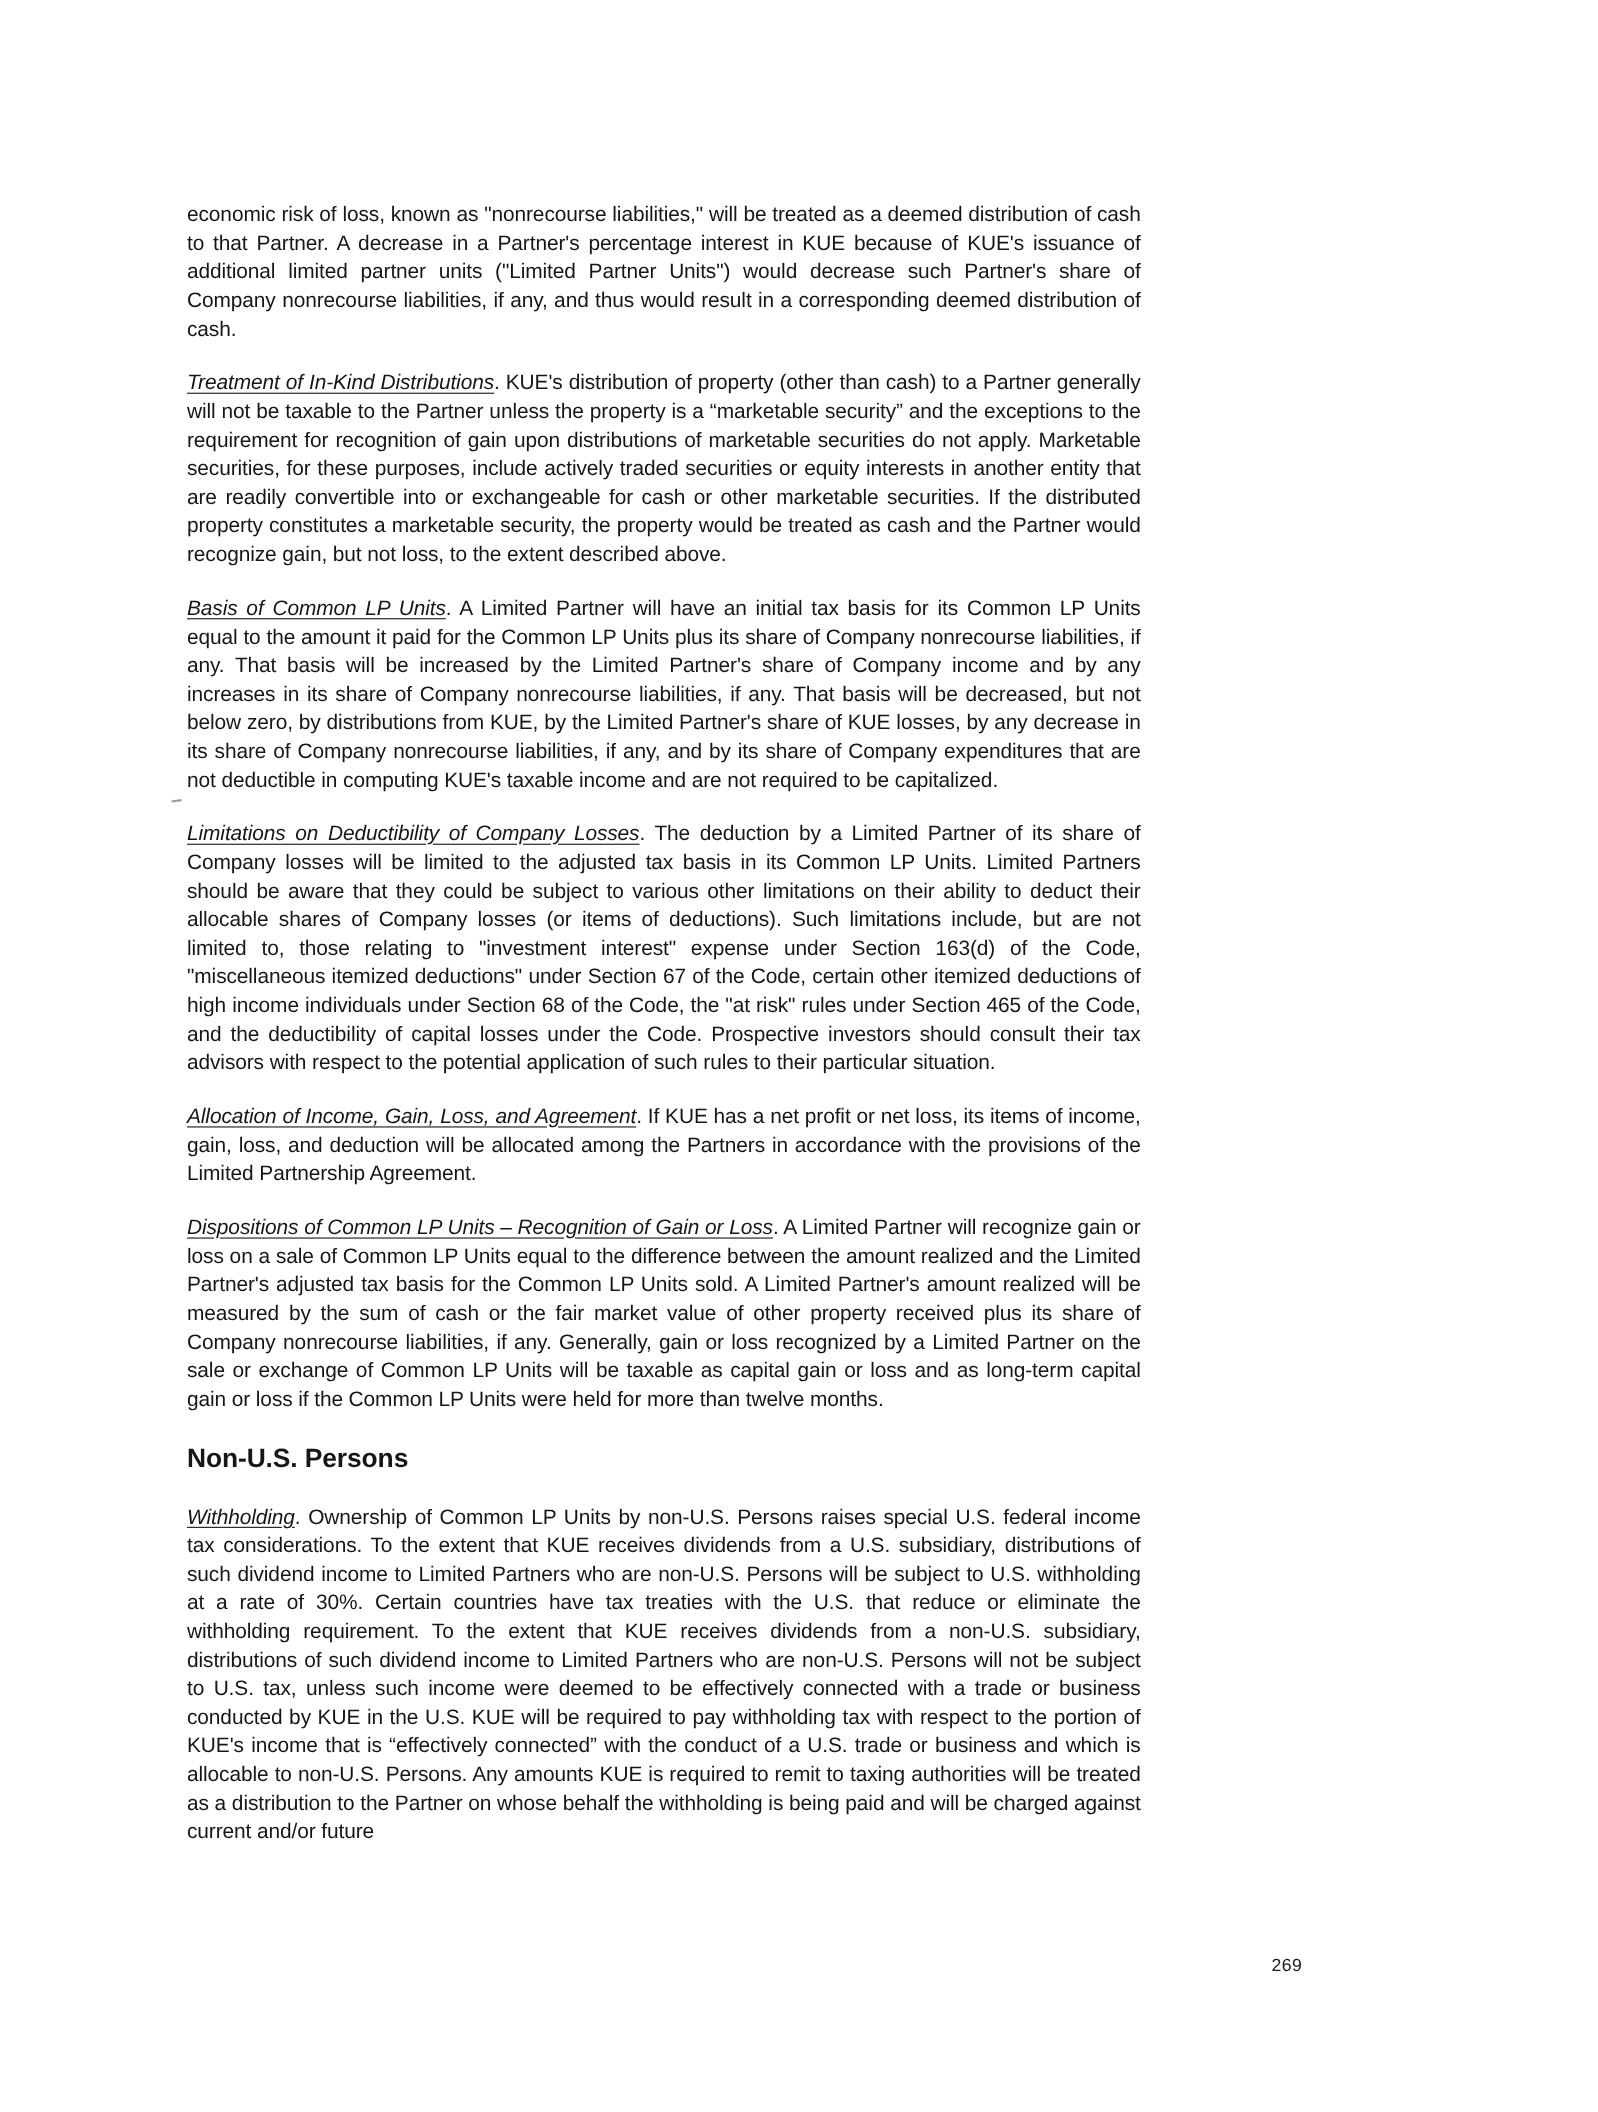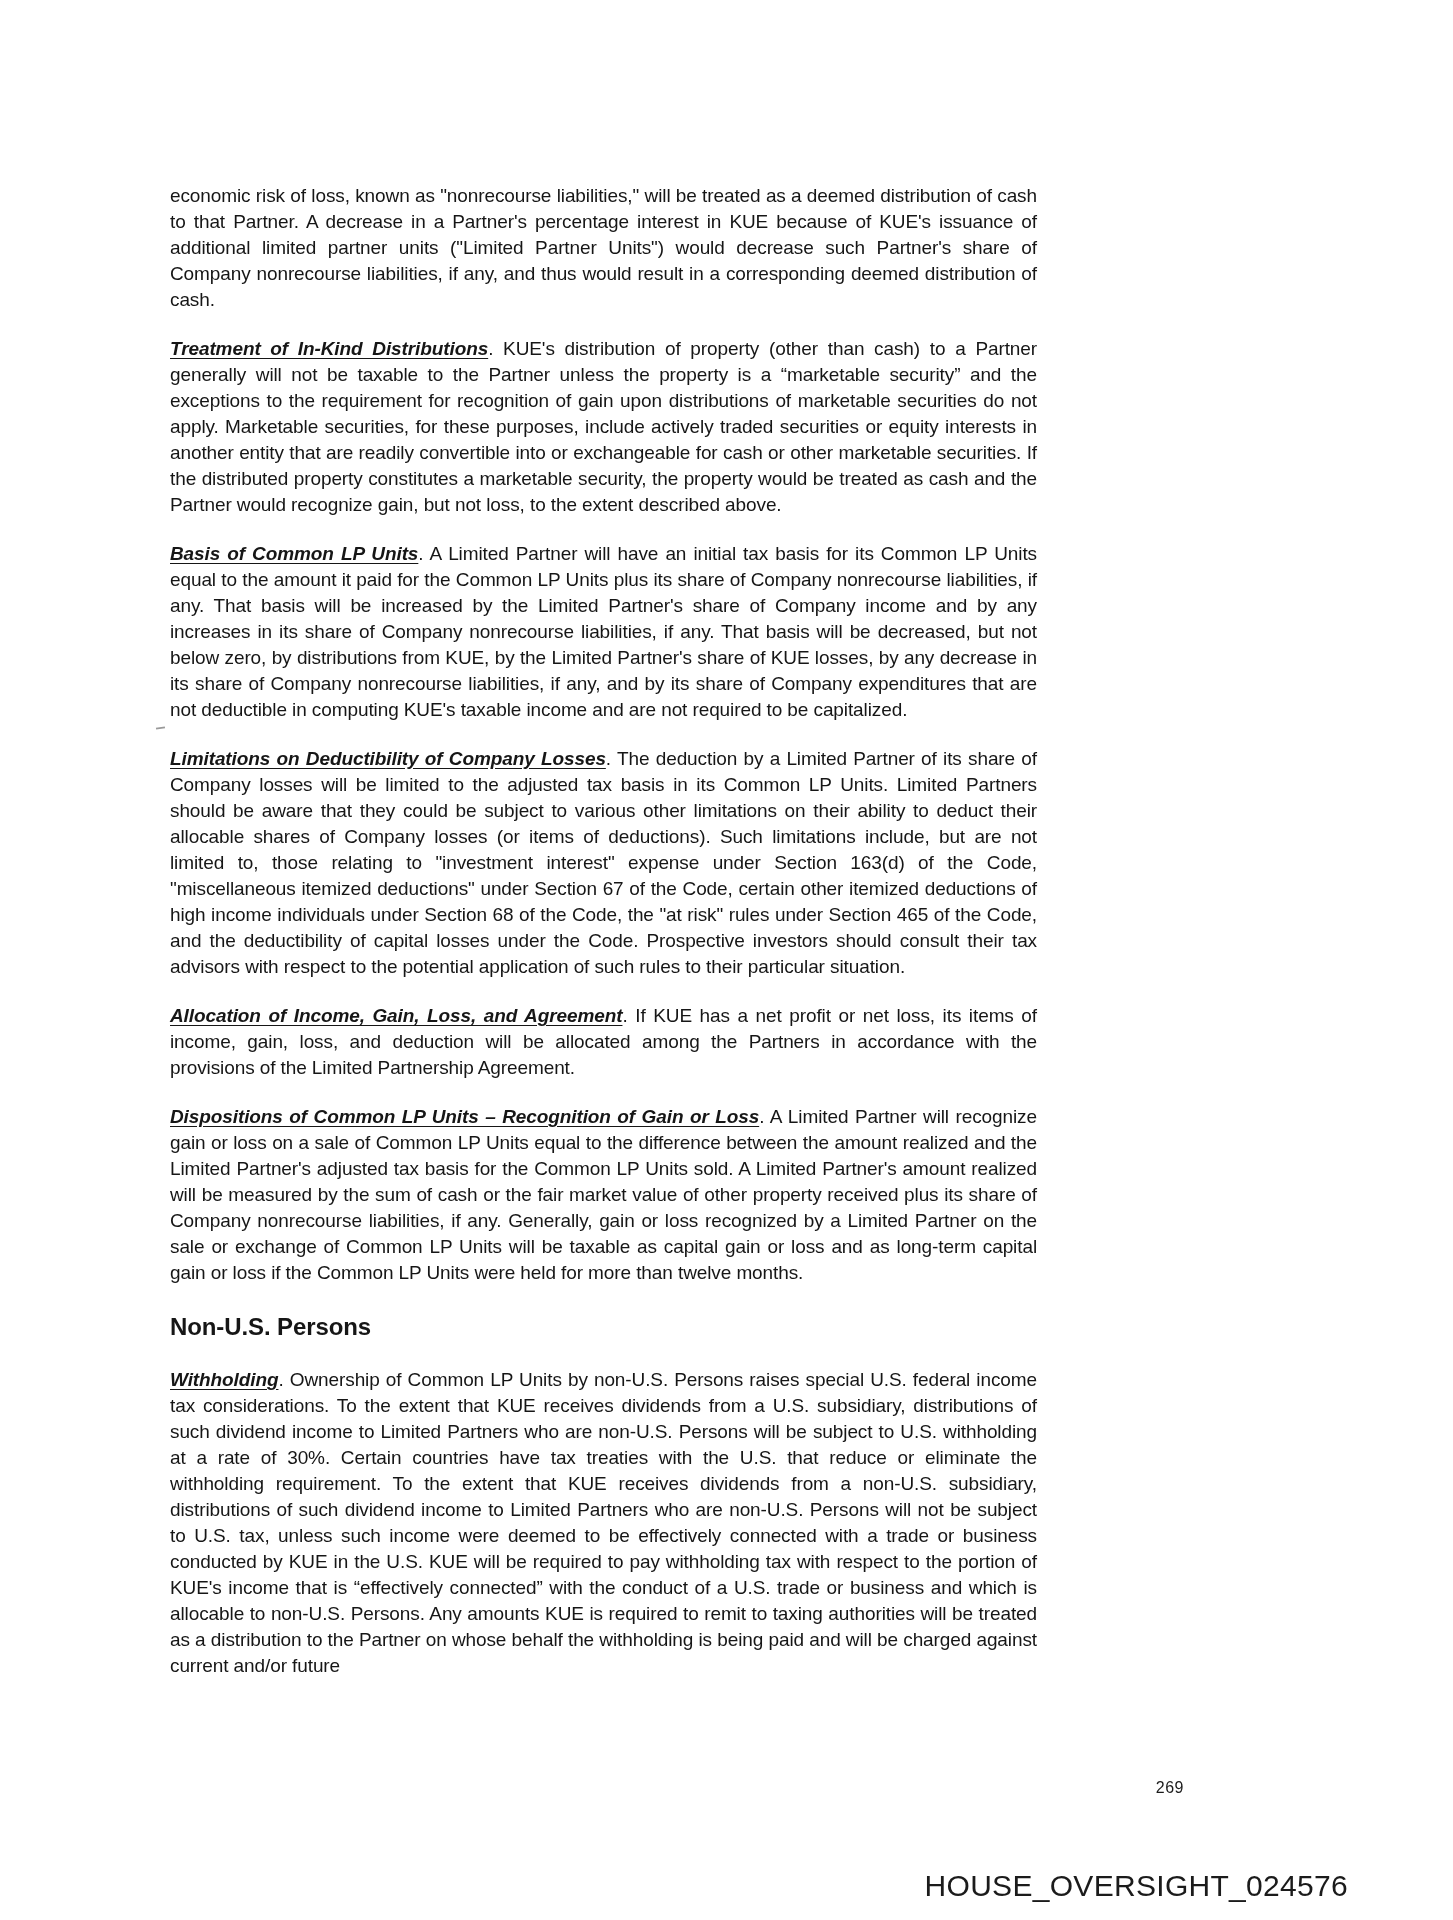--- a/index.html
+++ b/index.html
@@ -26,21 +26,20 @@
     letter-spacing: -0.1px;
     text-align: justify;
   }
   .para {
     margin: 0 0 23px 0;
   }
   .lead {
     font-style: italic;
     text-decoration: underline;
     text-underline-offset: 3px;
-    font-weight: bold;
   }
   .lead:empty { display: none; }
   .section-heading {
     font-size: 24px;
     font-weight: bold;
     text-align: left;
     margin: 28px 0 27px 0;
     line-height: 26px;
   }
   .artifact-dash {
@@ -91,15 +90,14 @@
     <h2 class="section-heading">Non-U.S. Persons</h2>
 
     <p class="para"><span class="lead">Withholding</span><span>.  Ownership of Common LP Units by non-U.S. Persons raises special U.S. federal income tax considerations.  To the extent that KUE receives dividends from a U.S. subsidiary, distributions of such dividend income to Limited Partners who are non-U.S. Persons will be subject to U.S. withholding at a rate of 30%.  Certain countries have tax treaties with the U.S. that reduce or eliminate the withholding requirement.  To the extent that KUE receives dividends from a non-U.S. subsidiary, distributions of such dividend income to Limited Partners who are non-U.S. Persons will not be subject to U.S. tax, unless such income were deemed to be effectively connected with a trade or business conducted by KUE in the U.S.  KUE will be required to pay withholding tax with respect to the portion of KUE's income that is “effectively connected” with the conduct of a U.S. trade or business and which is allocable to non-U.S. Persons.  Any amounts KUE is required to remit to taxing authorities will be treated as a distribution to the Partner on whose behalf the withholding is being paid and will be charged against current and/or future</span></p>
 
   </div>
 
   <div class="artifact-dash"></div>
 
   <div class="page-number">269</div>
 
-  <div class="bates-number">HOUSE_OVERSIGHT_024576</div>
 
 </div>
 
 </body></html>

